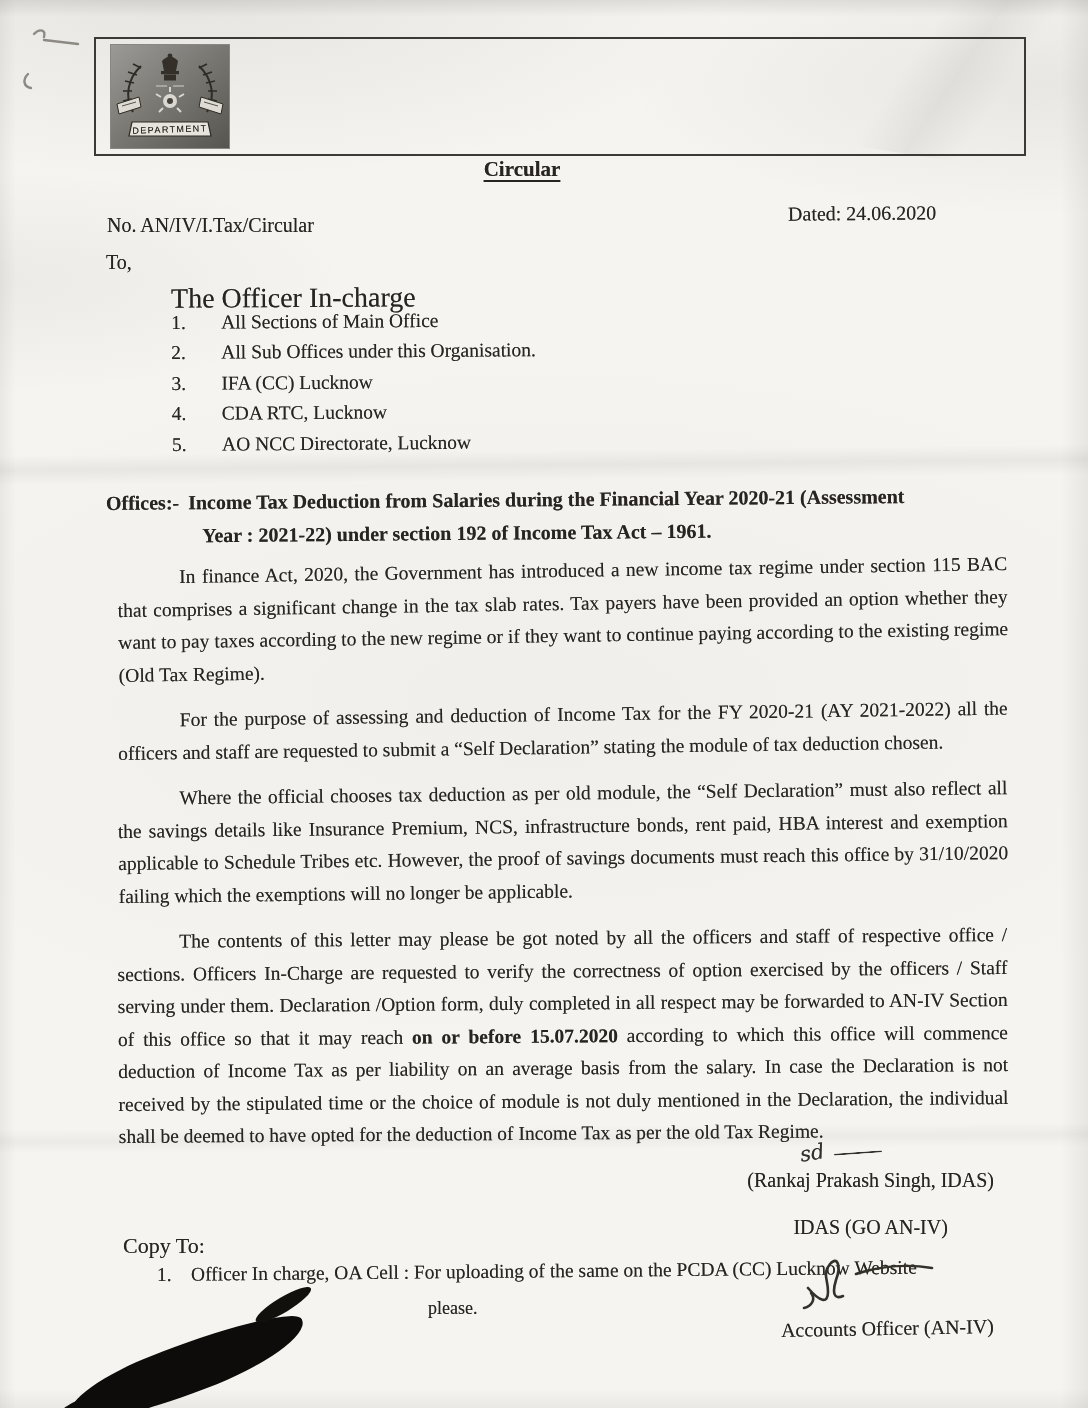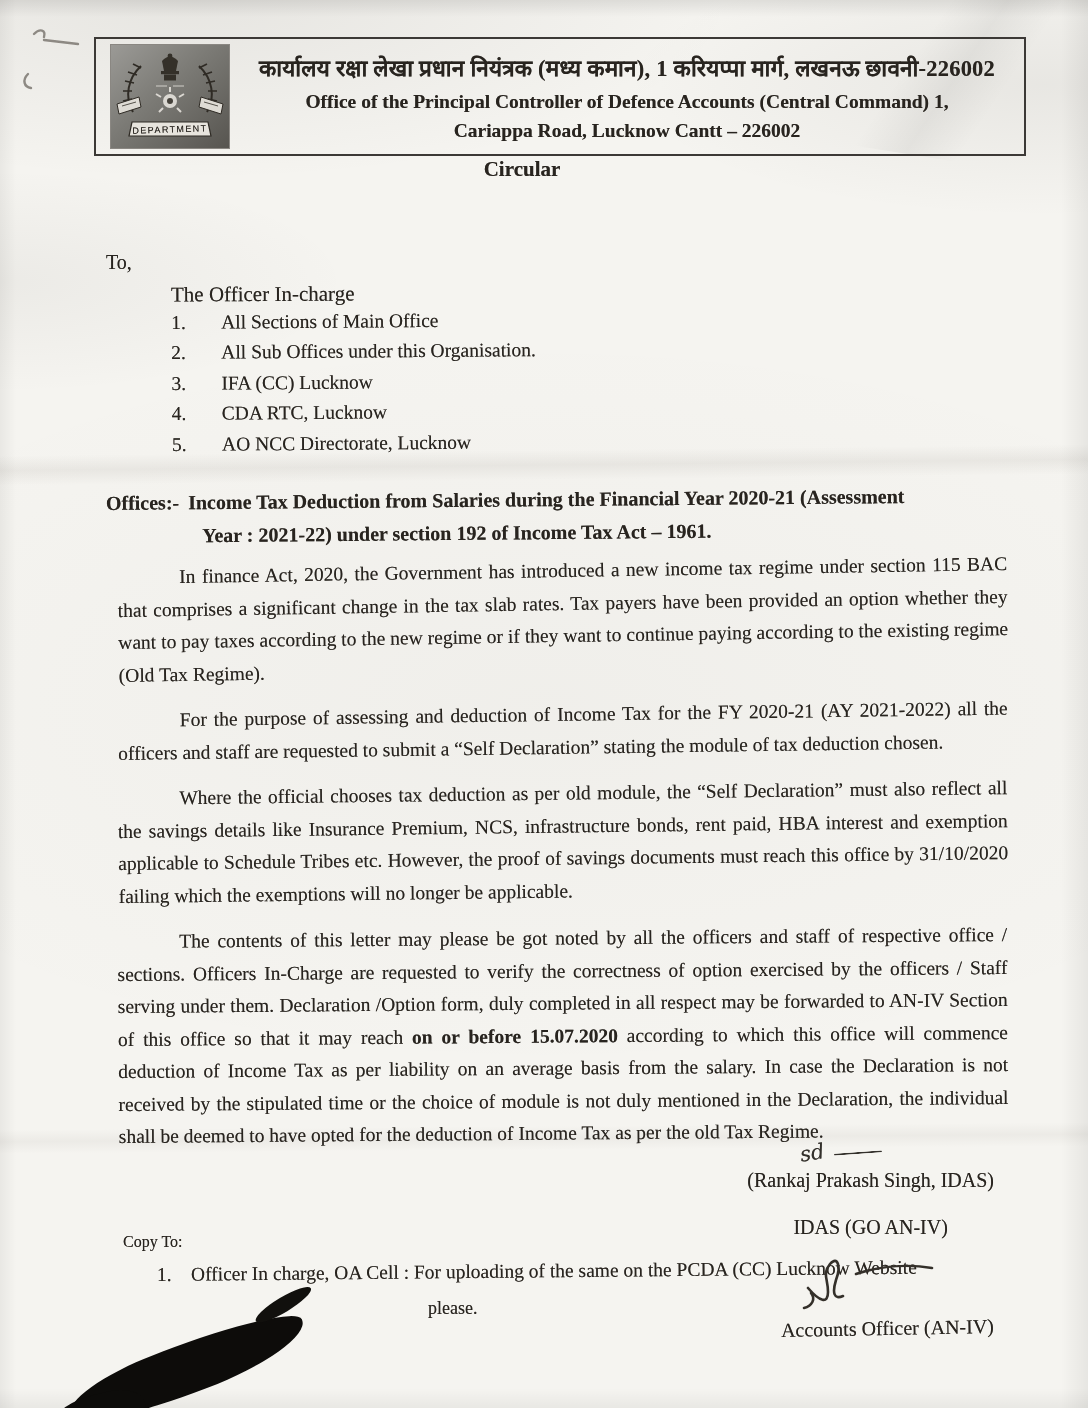--- a/index.html
+++ b/index.html
@@ -27,27 +27,27 @@
     border:2px solid #3c3936; display:flex; align-items:center; box-sizing:border-box;
   }
   .emblem-wrap { width:148px; display:flex; justify-content:center; align-items:center; }
   .emblem-svg { border:1px solid #8a8782; display:block; }
   .lh-text { flex:1; text-align:center; padding-right:14px; font-weight:bold; }
   .lh-hindi { font-size:22.5px; letter-spacing:0.2px; }
   .lh-en { font-size:19.5px; margin-top:8px; }
   .lh-addr { font-size:19.5px; margin-top:7px; }
 
   .circular-title { position:absolute; top:157px; left:0; right:0; text-align:center; font-size:21px; font-weight:bold; transform:translateX(-22px); }
-  .circular-title span { text-underline-offset:4px; text-decoration-thickness:2px; padding:0 2px; }
+  .circular-title span { text-decoration:underline; text-underline-offset:4px; text-decoration-thickness:2px; padding:0 2px; }
 
   .ref-row { position:absolute; top:214px; left:107px; right:152px; display:flex; justify-content:space-between; font-size:20px; }
   .ref-date { transform:translateY(-12px) rotate(-0.5deg); }
 
   .to-label { position:absolute; top:251px; left:106px; font-size:20px; }
-  .addressee { position:absolute; top:282px; left:171px; font-size:21px; transform:rotate(-0.3deg); }
+  .addressee { position:absolute; top:282px; left:171px; font-size:28px; transform:rotate(-0.3deg); }
   .recipients { position:absolute; top:312px; left:171px; font-size:19.5px; transform:rotate(-0.45deg); transform-origin:0 0; }
   .recipient { display:flex; height:30.4px; align-items:flex-start; }
   .r-num { width:50px; }
 
   .subject { position:absolute; top:487px; left:106px; right:88px; font-weight:bold; font-size:20px; line-height:33px; transform:rotate(-0.5deg); transform-origin:0 50%; }
   .subject .lbl { margin-right:9px; }
   .subject .l2 { margin-left:96px; }
 
   .bodytext { position:absolute; top:562px; left:118px; right:80px; font-size:19.5px; text-align:justify; }
   .bodytext p { margin:0 0 13px 0; line-height:32.5px; text-indent:62px; transform-origin:0 50%; }
@@ -55,21 +55,21 @@
   .p2 { transform:rotate(-0.8deg); }
   .p3 { transform:rotate(-0.7deg); }
   .p4 { transform:rotate(-0.45deg); }
 
   .sig-block { position:absolute; top:1141px; right:94px; text-align:center; font-size:20px; }
   .sd-row { display:flex; align-items:center; justify-content:center; margin:0 60px 4px 0; height:24px; }
   .sd-text { font-family:"DejaVu Serif", serif; font-style:italic; font-size:21px; color:#33302b; transform:rotate(-9deg); }
   .sd-line { width:48px; border-top:2.4px solid #33302b; margin-left:10px; transform:rotate(-4deg); border-radius:2px; }
   .sig-name { margin-bottom:24px; }
 
-  .copy-label { position:absolute; top:1233px; left:123px; font-size:16px;text-align:right; }
+  .copy-label { position:absolute; top:1233px; left:123px; font-size:22px;text-align:right; }
   .copy-item { position:absolute; top:1264px; left:157px; font-size:19.5px; white-space:nowrap; display:flex; transform:rotate(-0.55deg); transform-origin:0 50%; }
   .copy-item .c-num { width:34px; }
   .copy-cont { position:absolute; top:1298px; left:428px; font-size:18px; }
   .acct-officer { position:absolute; top:1317px; right:94px; font-size:20px; transform:rotate(-1.1deg); }
   .acct-sign { position:absolute; top:1236px; left:798px; }
 
   .scribble { position:absolute; top:1344px; left:62px; width:250px; height:50px; background:#0d0c0a; transform:rotate(-21deg); border-radius:42% 60% 48% 58% / 55% 42% 62% 45%; }
   .scribble::before { content:""; position:absolute; left:-16px; top:16px; width:90px; height:36px; background:#0d0c0a; transform:rotate(7deg); border-radius:50% 40% 55% 45% / 48% 55% 42% 58%; }
   .scribble::after { content:""; position:absolute; right:-20px; top:-8px; width:64px; height:15px; background:#11100d; transform:rotate(-10deg); border-radius:50%; }
 
@@ -134,31 +134,30 @@
         <g>
           <polygon points="112,59 90,52 88,62 110,69" fill="#dedbd4" stroke="#2f2b25" stroke-width="1"></polygon>
           <path d="M93 57 l14 4" stroke="#55524b" stroke-width="1" fill="none"></path>
         </g>
         <g>
           <path d="M21 77 L97 77 L100 91 L18 91 Z" fill="#e7e4dd" stroke="#2f2b25" stroke-width="1.2"></path>
           <text x="59" y="87.5" text-anchor="middle" font-size="9" letter-spacing="1.4" fill="#26221d" font-family="Liberation Sans, sans-serif" transform="rotate(-2 59 85)">DEPARTMENT</text>
         </g>
       </svg>
     </div>
-    <div class="lh-text">
-      <div class="lh-hindi">कार्यालय रक्षा लेखा प्रधान नियंत्रक (मध्य कमान), 1 करियप्पा मार्ग, लखनऊ छावनी-226002</div>
-      <div class="lh-en">Office of the Principal Controller of Defence Accounts (Central Command) 1,</div>
-      <div class="lh-addr">Cariappa Road, Lucknow Cantt – 226002</div>
-    </div>
   </div>
 
   <div class="circular-title">
     <span>Circular</span>
   </div>
 
+  <div class="ref-row">
+    <span>No. AN/IV/I.Tax/Circular</span>
+    <span class="ref-date">Dated: 24.06.2020</span>
+  </div>
 
   <div class="to-label">To,</div>
   <div class="addressee">The Officer In-charge</div>
 
   <div class="recipients">
     <div class="recipient">
       <span class="r-num">1.</span>
       <span>All Sections of Main Office</span>
     </div>
     <div class="recipient">

